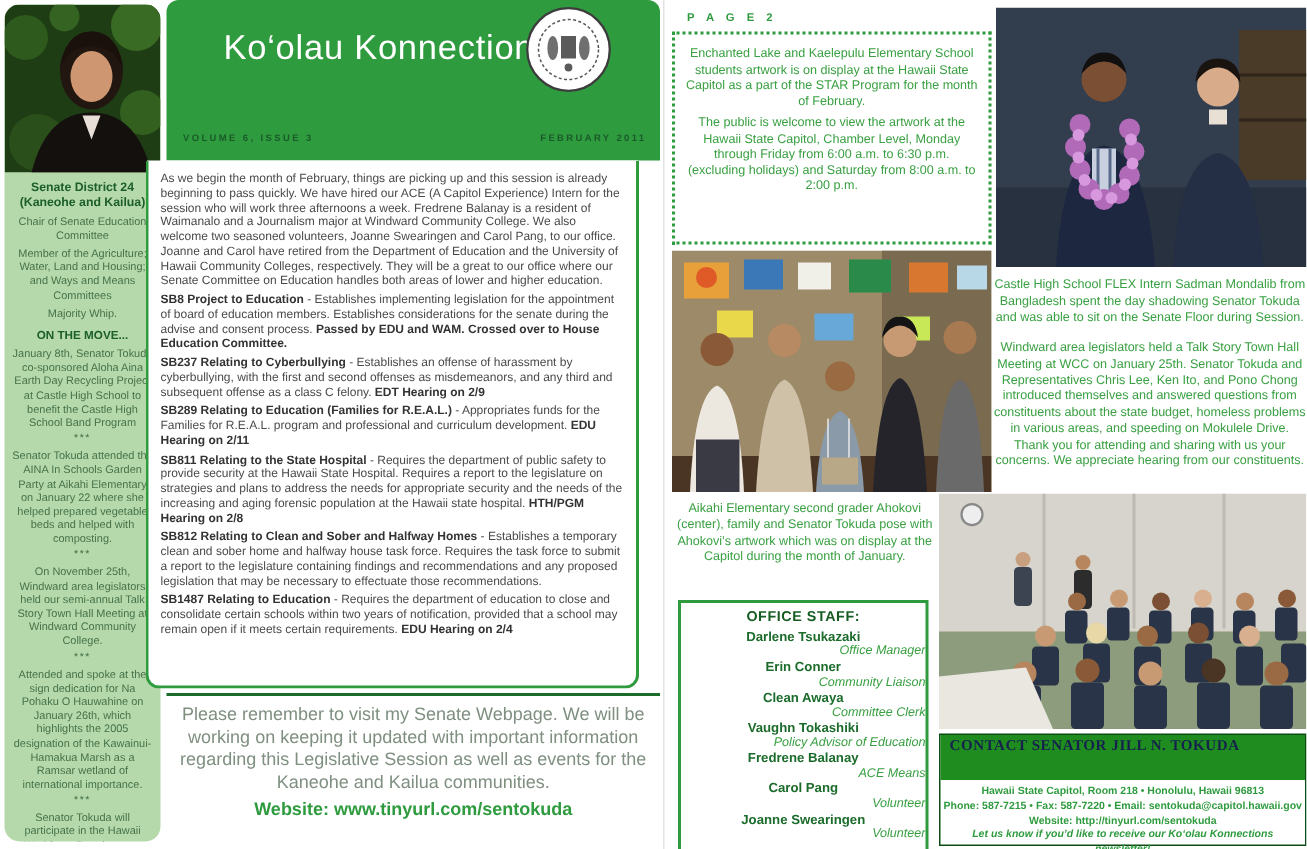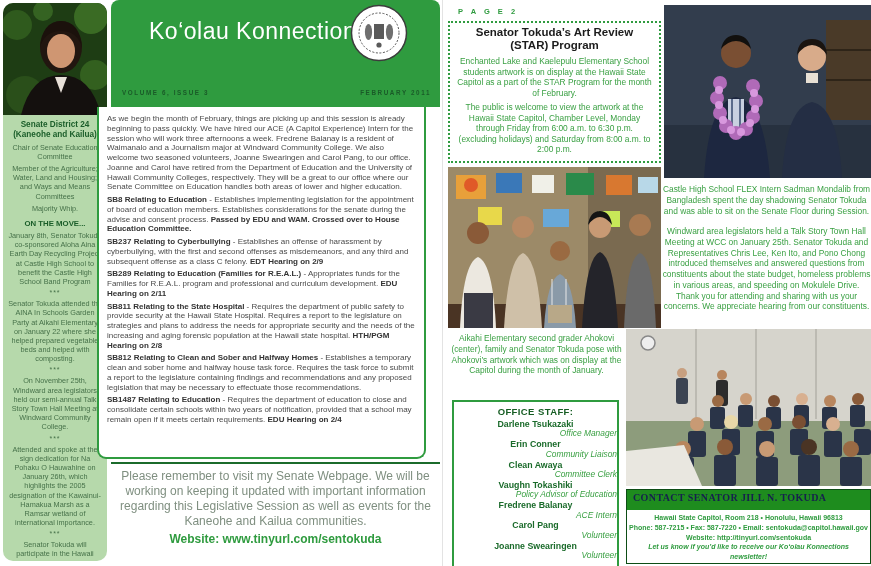--- a/index.html
+++ b/index.html
@@ -46,21 +46,21 @@
   .cap-flex{left:662px;top:184px;width:209px;}
   .cap-town{left:662px;top:226px;width:209px;}
   .cap-aikahi{left:448px;top:333px;width:177px;}
 
   .staff-box{position:absolute;left:452px;top:400px;width:167px;height:169px;border:2px solid #2f9b3f;box-sizing:border-box;background:#ffffff;text-align:center;padding-top:4px;overflow:hidden;}
   .staff-title{font-weight:bold;color:#155c22;font-size:9.5px;letter-spacing:0.4px;margin-bottom:2px;}
   .staff-name{font-weight:bold;color:#1b6b2b;font-size:8.8px;line-height:1.18;}
   .staff-role{font-style:italic;color:#3aa043;font-size:8.4px;line-height:1.18;text-align:right;}
 
   .contact-box{position:absolute;left:626px;top:489px;width:245px;height:75px;border:1px solid #0d4d15;box-sizing:border-box;background:#ffffff;}
-  .contact-head{background:#1e8c1e;height:20px;line-height:16px;padding-left:6px;color:#16214d;font-family:"Liberation Serif",serif;font-weight:bold;font-size:10px;letter-spacing:0.4px;}
+  .contact-head{background:#1e8c1e;height:30px;line-height:16px;padding-left:6px;color:#16214d;font-family:"Liberation Serif",serif;font-weight:bold;font-size:10px;letter-spacing:0.4px;}
   .contact-body{padding:3px 2px;text-align:center;color:#2f9b3f;font-weight:bold;font-size:7px;line-height:1.4;}
   .contact-body .it{font-style:italic;}
   .contact-body a{color:#2f9b3f;text-decoration:none;}
 </style>
 </head>
 <body>
 
 <div class="canvas">
 
   <aside class="sidebar">
@@ -109,42 +109,41 @@
       <circle cx="29" cy="41" r="2.6" fill="#5a5a5a"></circle>
     </svg>
     <div class="mh-strip">
       <span>VOLUME 6, ISSUE 3</span>
       <span>FEBRUARY 2011</span>
     </div>
   </header>
 
   <section class="pbody">
     <p>As we begin the month of February, things are picking up and this session is already beginning to pass quickly. We have hired our ACE (A Capitol  Experience) Intern for the session who will work three afternoons a week. Fredrene Balanay is a resident of Waimanalo and a Journalism major at Windward Community College. We also welcome two seasoned volunteers, Joanne Swearingen and Carol Pang, to our office. Joanne and Carol have retired from the Department of Education and the University of Hawaii Community Colleges, respectively. They will be a great to our office where our Senate Committee on Education handles both areas of lower and higher education.</p>
-    <p class="bill"><b>SB8 Relating to Education</b><span> - Establishes implementing legislation for the appointment of board of education members. Establishes considerations for the senate during the advise and consent process. </span><b>Passed by EDU and WAM. Crossed over to House Education Committee.</b></p>
+    <p class="bill"><b>SB8 Project to Education</b><span> - Establishes implementing legislation for the appointment of board of education members. Establishes considerations for the senate during the advise and consent process. </span><b>Passed by EDU and WAM. Crossed over to House Education Committee.</b></p>
     <p class="bill"><b>SB237 Relating to Cyberbullying</b><span> - Establishes an offense of harassment by cyberbullying, with the first and second offenses as misdemeanors, and any third and subsequent offense as a class C felony. </span><b>EDT Hearing on 2/9</b></p>
     <p class="bill"><b>SB289 Relating to Education (Families for R.E.A.L.)</b><span> - Appropriates funds for the Families for R.E.A.L. program and professional and curriculum development. </span><b>EDU Hearing on 2/11</b></p>
     <p class="bill"><b>SB811 Relating to the State Hospital</b><span> - Requires the department of public safety to provide security at the Hawaii State Hospital. Requires a report to the legislature on strategies and plans to address the needs for appropriate security and the needs of the increasing and aging forensic population at the Hawaii state hospital. </span><b>HTH/PGM Hearing on 2/8</b></p>
     <p class="bill"><b>SB812 Relating to Clean and Sober and Halfway Homes</b><span> - Establishes a temporary clean and sober home and halfway house task force. Requires the task force to submit a report to the legislature containing findings and recommendations and any proposed legislation that may be necessary to effectuate those recommendations.</span><b></b></p>
     <p class="bill"><b>SB1487 Relating to Education</b><span> - Requires the department of education to close and consolidate certain schools within two years of notification, provided that a school may remain open if it meets certain requirements.  </span><b>EDU Hearing on 2/4</b></p>
 
   </section>
 
   <div class="divider"></div>
 
   <footer class="p1-footer">
     <div class="p1-msg">Please remember to visit my Senate Webpage. We will be working on keeping it updated with important information regarding this Legislative Session as well as events for the Kaneohe and Kailua communities.</div>
     <div class="p1-web"><span>Website: </span><a href="#">www.tinyurl.com/sentokuda</a></div>
   </footer>
 
   <div class="gutter"></div>
 
   <div class="page-label">P A G E  2</div>
 
   <section class="star-box">
-    <div class="star-title">Senator Tokuda’s Art Review (STAR) Program</div>
     <p>Enchanted Lake and Kaelepulu Elementary School students artwork is on display at the Hawaii State Capitol as a part of the STAR Program for the month of February.</p>
     <p>The public is welcome to view the artwork at the Hawaii State Capitol, Chamber Level, Monday through Friday from 6:00 a.m. to 6:30 p.m. (excluding holidays) and Saturday from 8:00 a.m. to 2:00 p.m.</p>
   </section>
 
   <svg class="photo-group" width="213" height="161" viewBox="0 0 213 161" xmlns="http://www.w3.org/2000/svg">
     <rect width="213" height="161" fill="#9c8a68"></rect>
     <rect x="140" width="73" height="161" fill="#7a6a50"></rect>
     <rect x="8" y="8" width="30" height="24" fill="#e8a03a"></rect>
       <circle cx="23" cy="18" r="7" fill="#e05a28"></circle>
     <rect x="48" y="6" width="26" height="20" fill="#3a78b8"></rect>
@@ -220,21 +219,21 @@
     <div class="staff-title">OFFICE STAFF:</div>
     <div class="staff-name">Darlene Tsukazaki</div>
     <div class="staff-role">Office Manager</div>
     <div class="staff-name">Erin Conner</div>
     <div class="staff-role">Community Liaison</div>
     <div class="staff-name">Clean Awaya</div>
     <div class="staff-role">Committee Clerk</div>
     <div class="staff-name">Vaughn Tokashiki</div>
     <div class="staff-role">Policy Advisor of Education</div>
     <div class="staff-name">Fredrene Balanay</div>
-    <div class="staff-role">ACE Intern</div>
+    <div class="staff-role">ACE Means</div>
     <div class="staff-name">Carol Pang</div>
     <div class="staff-role">Volunteer</div>
     <div class="staff-name">Joanne Swearingen</div>
     <div class="staff-role">Volunteer</div>
   </section>
 
   <svg class="photo-town" width="245" height="157" viewBox="0 0 245 157" xmlns="http://www.w3.org/2000/svg">
     <rect width="245" height="157" fill="#d6d4cc"></rect>
     <line x1="70" y1="0" x2="70" y2="90" stroke="#bcbab2" stroke-width="2"></line>
     <line x1="130" y1="0" x2="130" y2="90" stroke="#bcbab2" stroke-width="2"></line>

